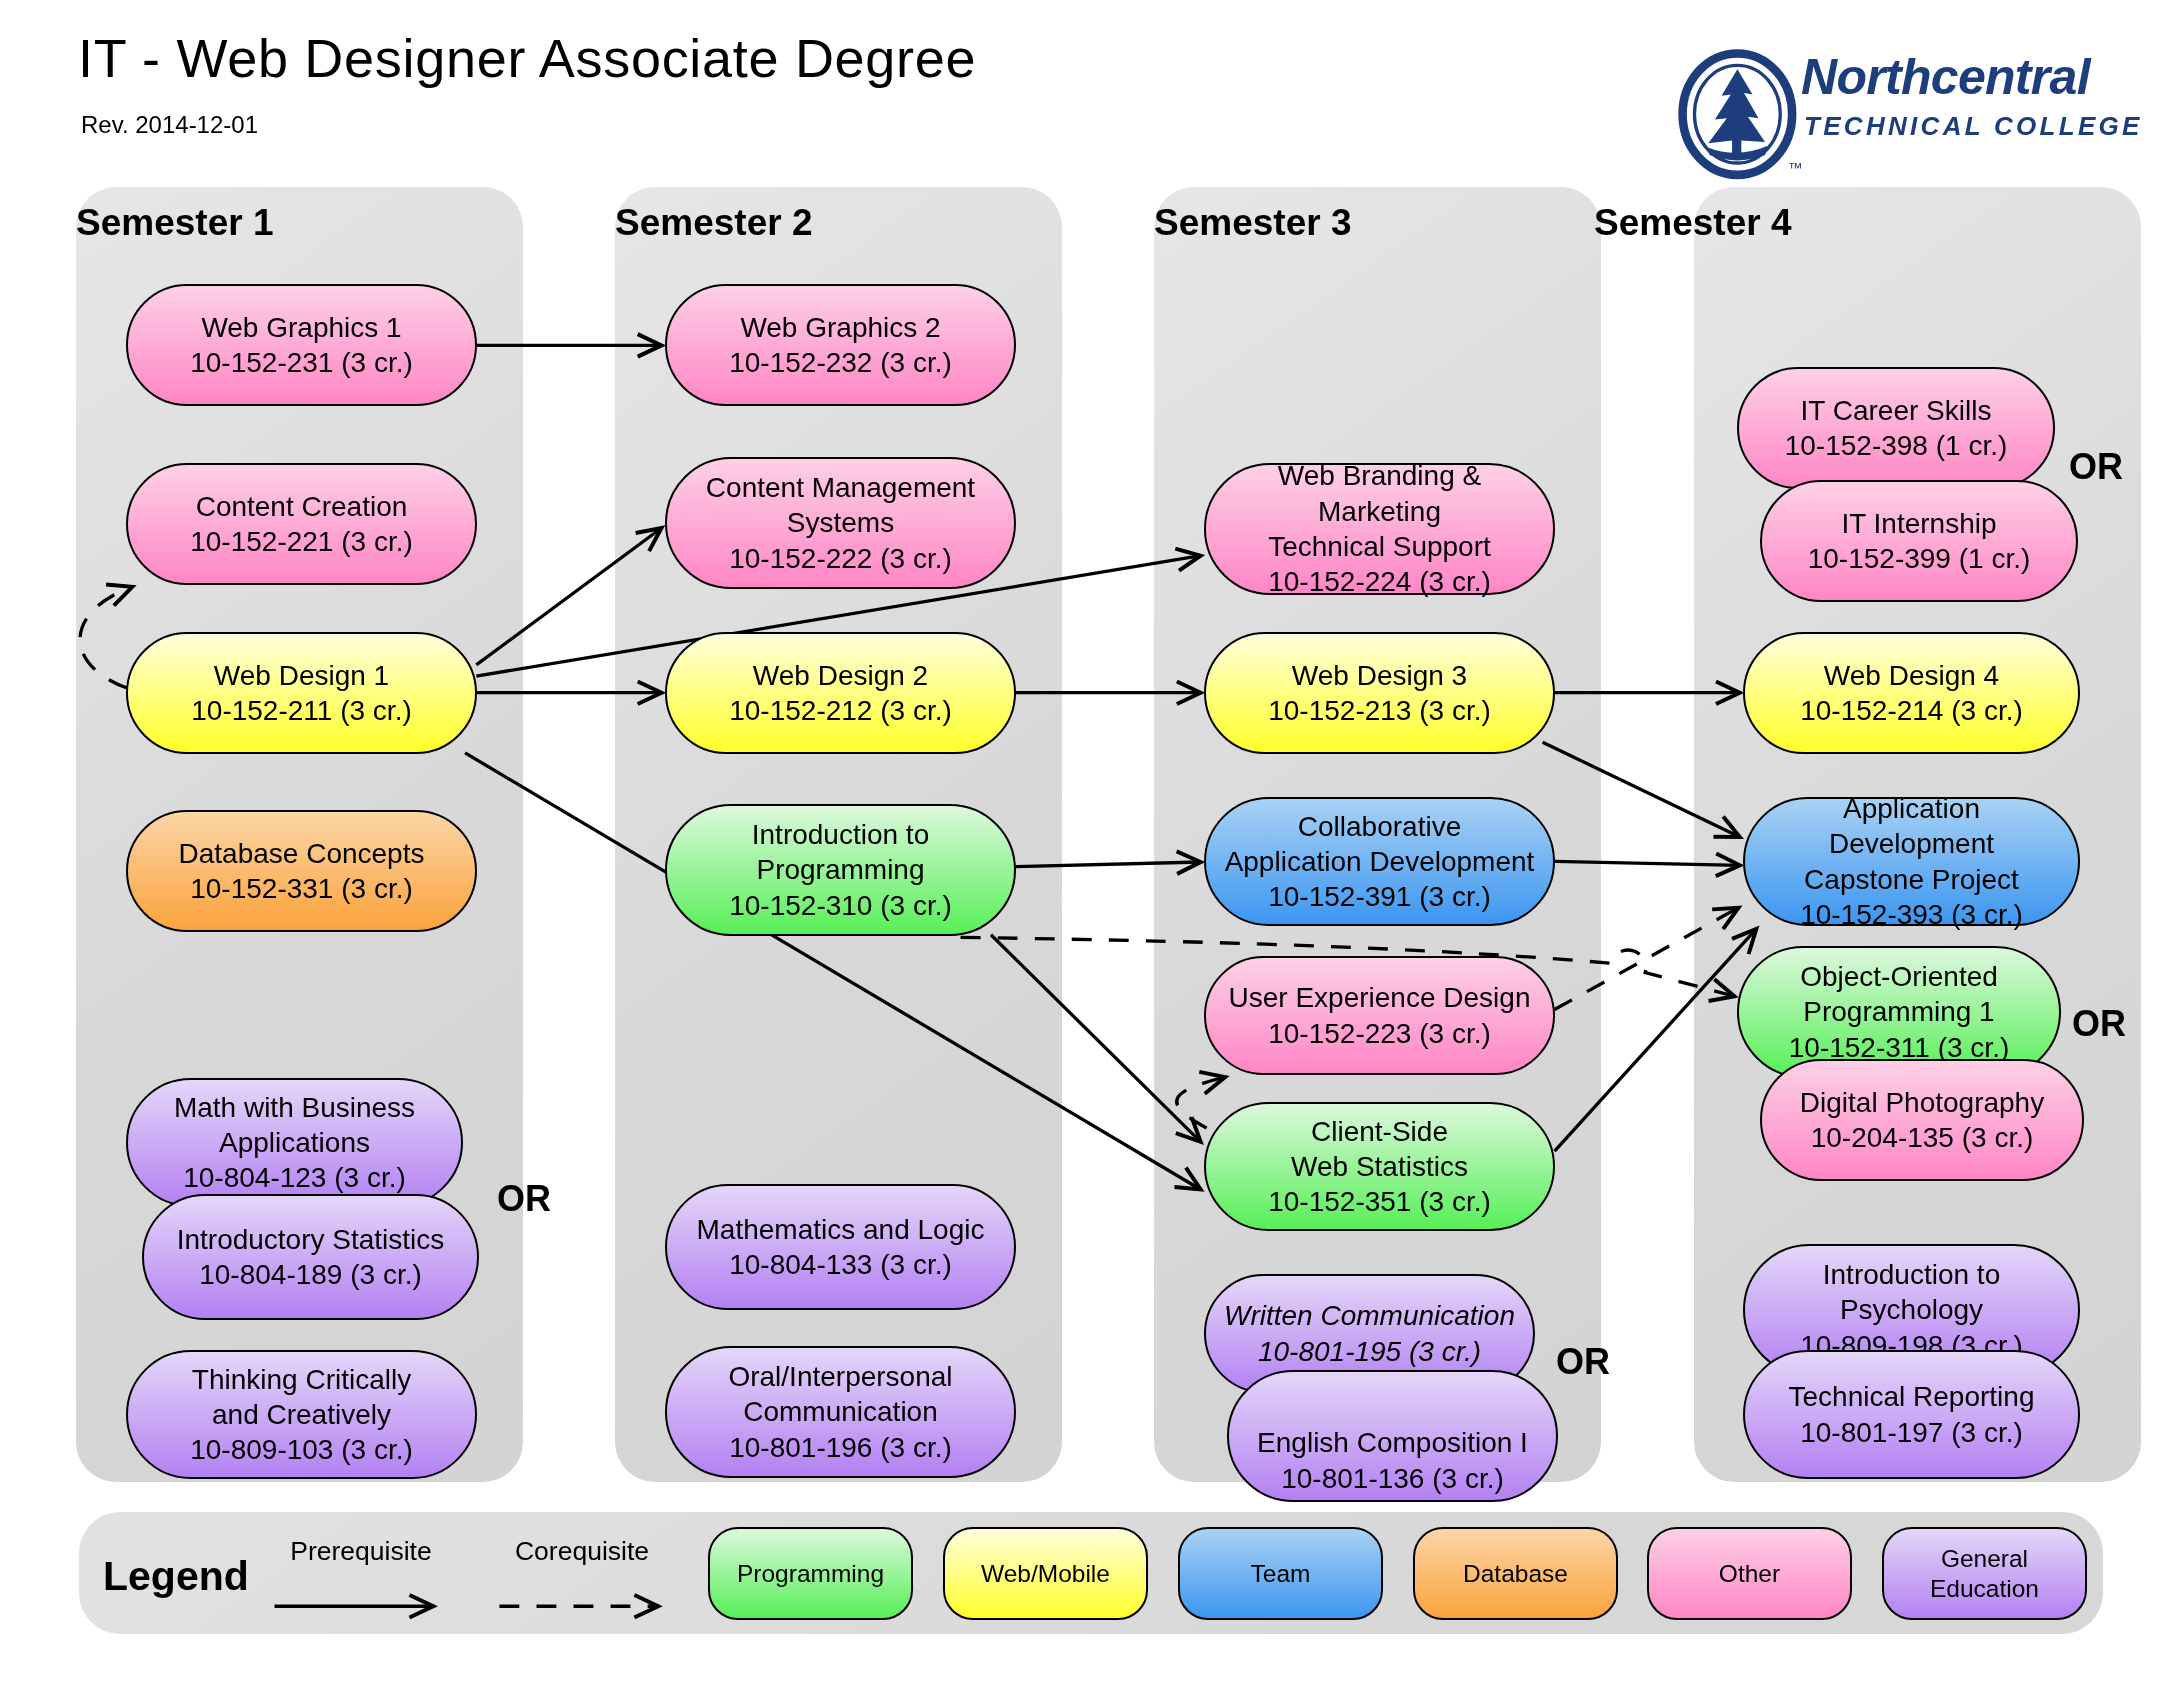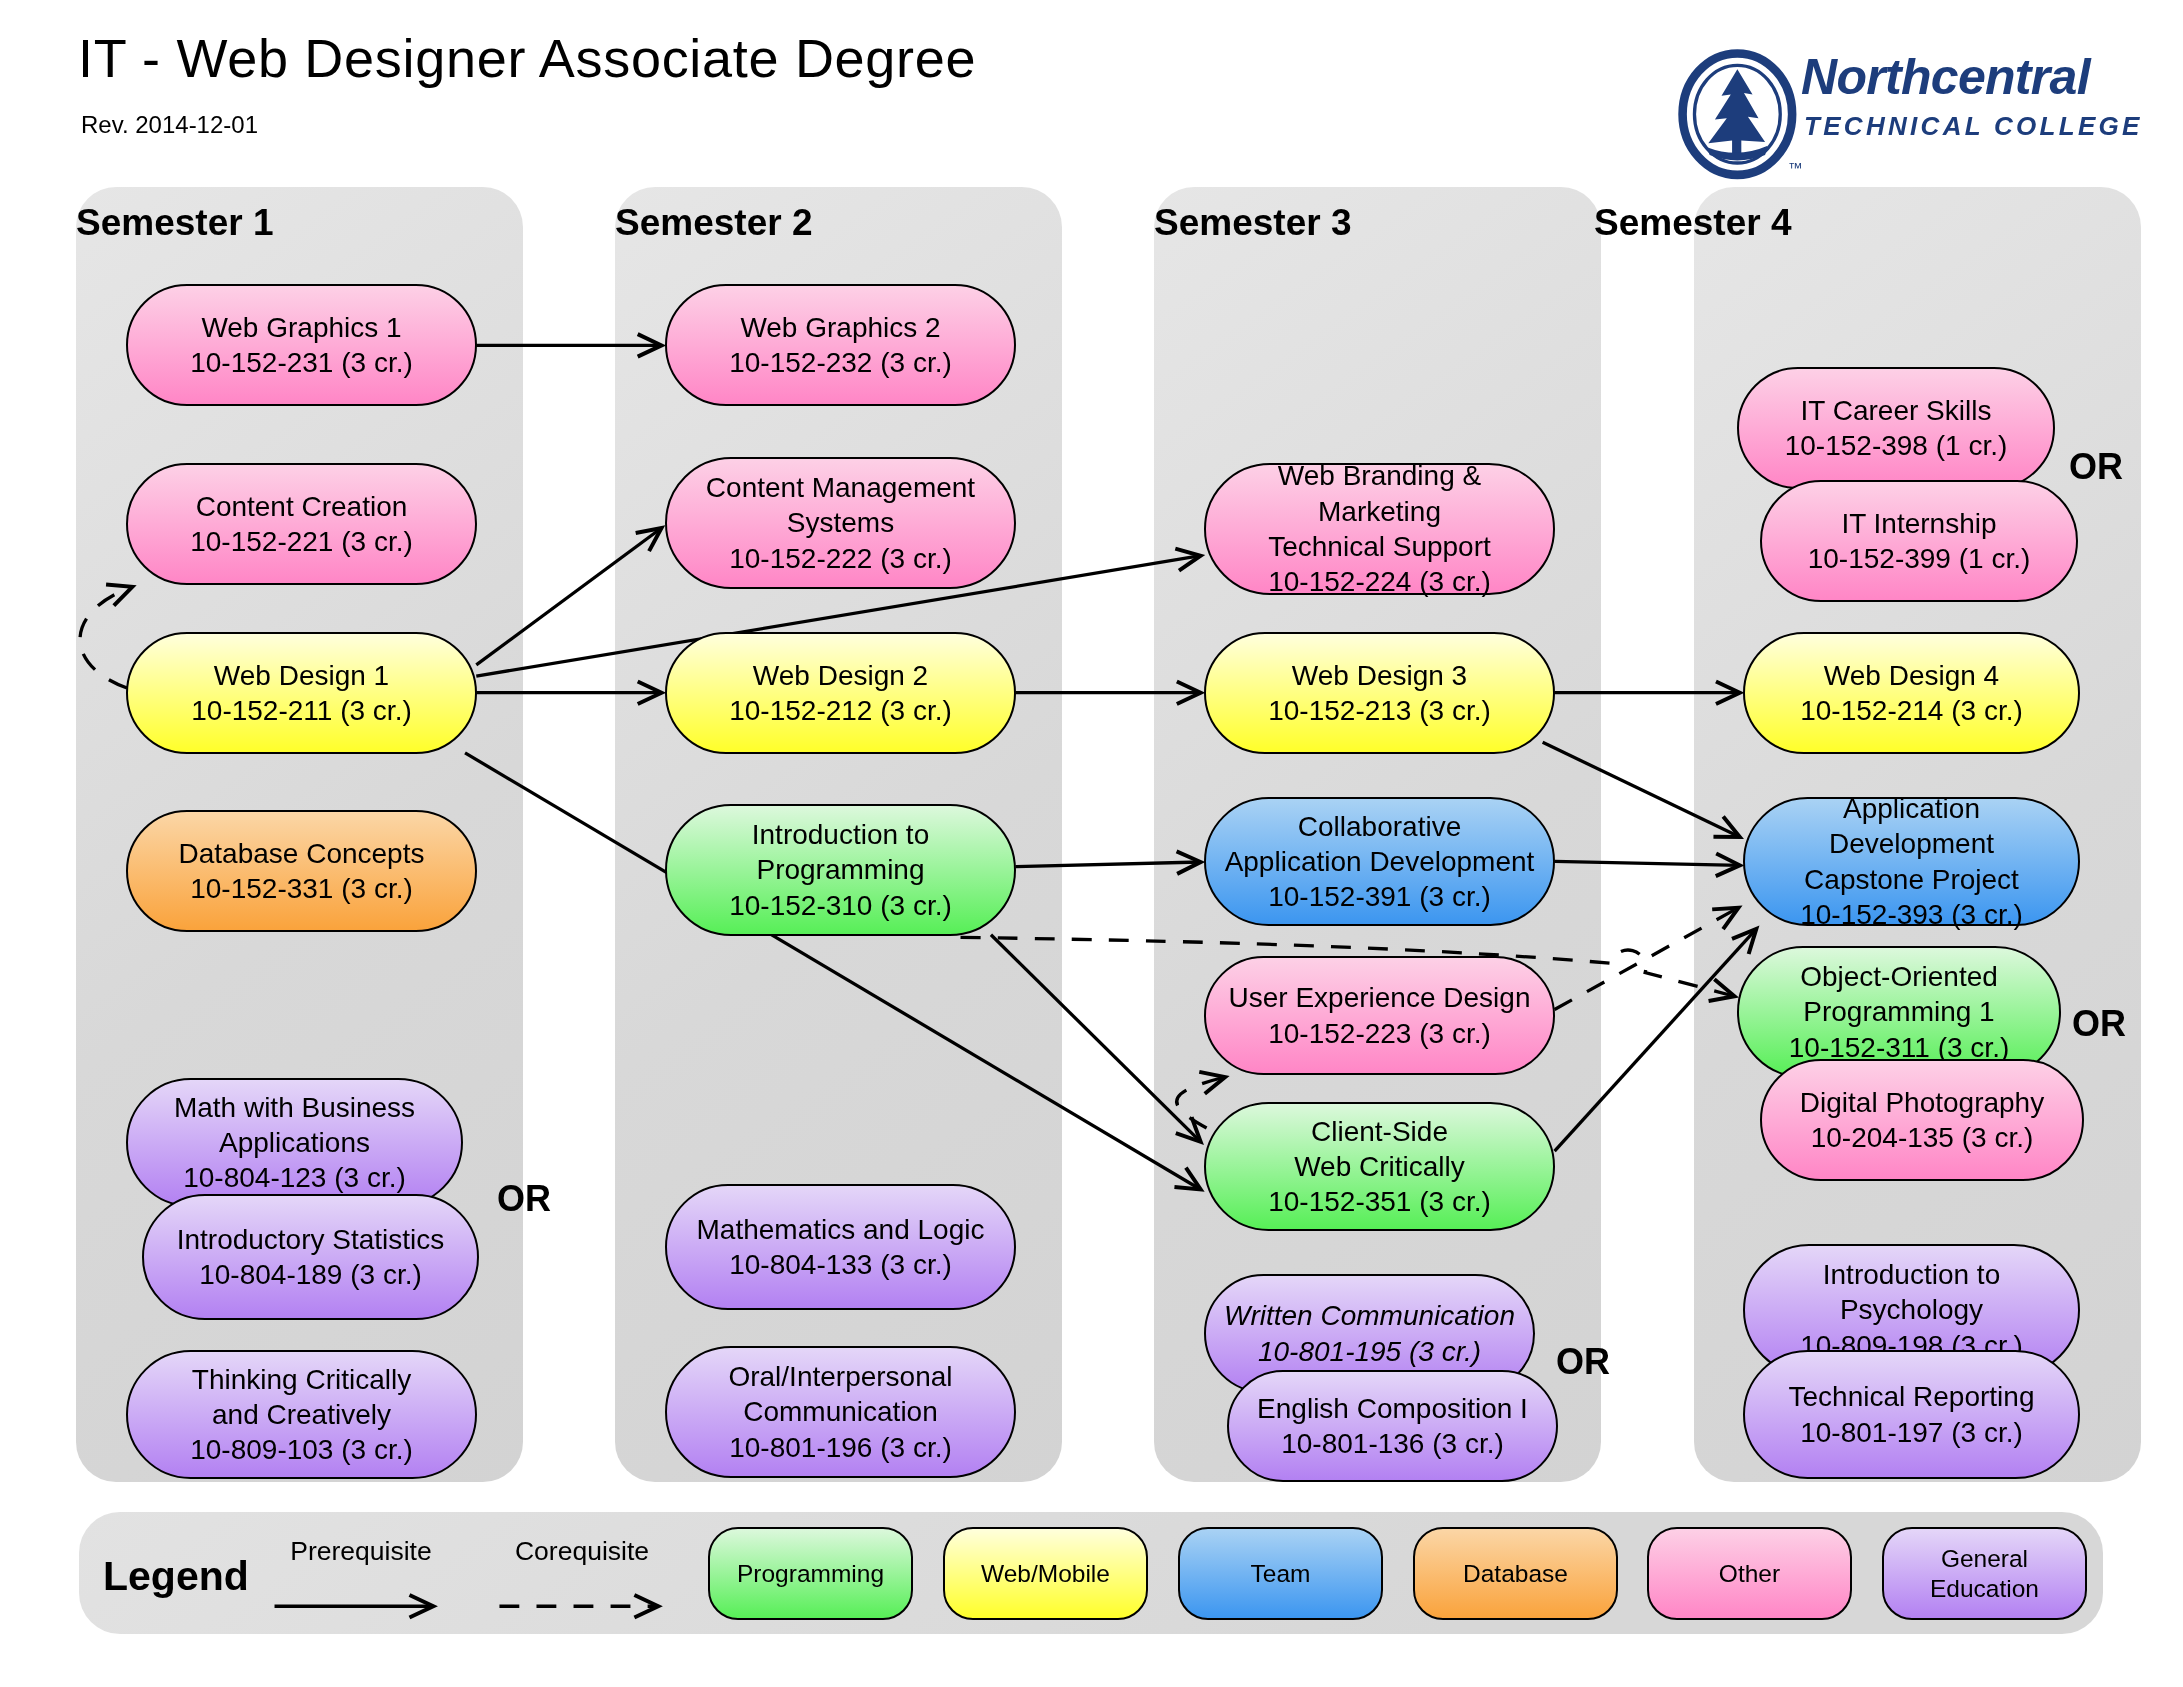--- a/index.html
+++ b/index.html
@@ -196,28 +196,28 @@
       <span class="course-title">Collaborative
 Application Development</span>
       <span class="course-code">10-152-391 (3 cr.)</span>
     </div>
     <div class="course-pill" style="left: 1204px; top: 956px; width: 351px; height: 119px; background: linear-gradient(rgb(253, 208, 230), rgb(255, 134, 198));">
       <span class="course-title">User Experience Design</span>
       <span class="course-code">10-152-223 (3 cr.)</span>
     </div>
     <div class="course-pill" style="left: 1204px; top: 1102px; width: 351px; height: 129px; background: linear-gradient(rgb(220, 248, 220), rgb(87, 239, 87));">
       <span class="course-title">Client-Side
-Web Critically</span>
+Web Statistics</span>
       <span class="course-code">10-152-351 (3 cr.)</span>
     </div>
     <div class="course-pill" style="left: 1204px; top: 1274px; width: 331px; height: 119px; background: linear-gradient(rgb(228, 214, 248), rgb(179, 129, 242)); font-style: italic;">
       <span class="course-title">Written Communication</span>
       <span class="course-code">10-801-195 (3 cr.)</span>
     </div>
-    <div class="course-pill" style="left: 1227px; top: 1370px; width: 331px; height: 112px; background: linear-gradient(rgb(228, 214, 248), rgb(179, 129, 242));">
+    <div class="course-pill" style="left: 1227px; top: 1370px; width: 331px; height: 132px; background: linear-gradient(rgb(228, 214, 248), rgb(179, 129, 242)); justify-content: flex-end;">
       <span class="course-title">English Composition I</span>
       <span class="course-code">10-801-136 (3 cr.)</span>
     </div>
     <div class="course-pill" style="left: 1737px; top: 367px; width: 318px; height: 122px; background: linear-gradient(rgb(253, 208, 230), rgb(255, 134, 198));">
       <span class="course-title">IT Career Skills</span>
       <span class="course-code">10-152-398 (1 cr.)</span>
     </div>
     <div class="course-pill" style="left: 1760px; top: 480px; width: 318px; height: 122px; background: linear-gradient(rgb(253, 208, 230), rgb(255, 134, 198));">
       <span class="course-title">IT Internship</span>
       <span class="course-code">10-152-399 (1 cr.)</span>

